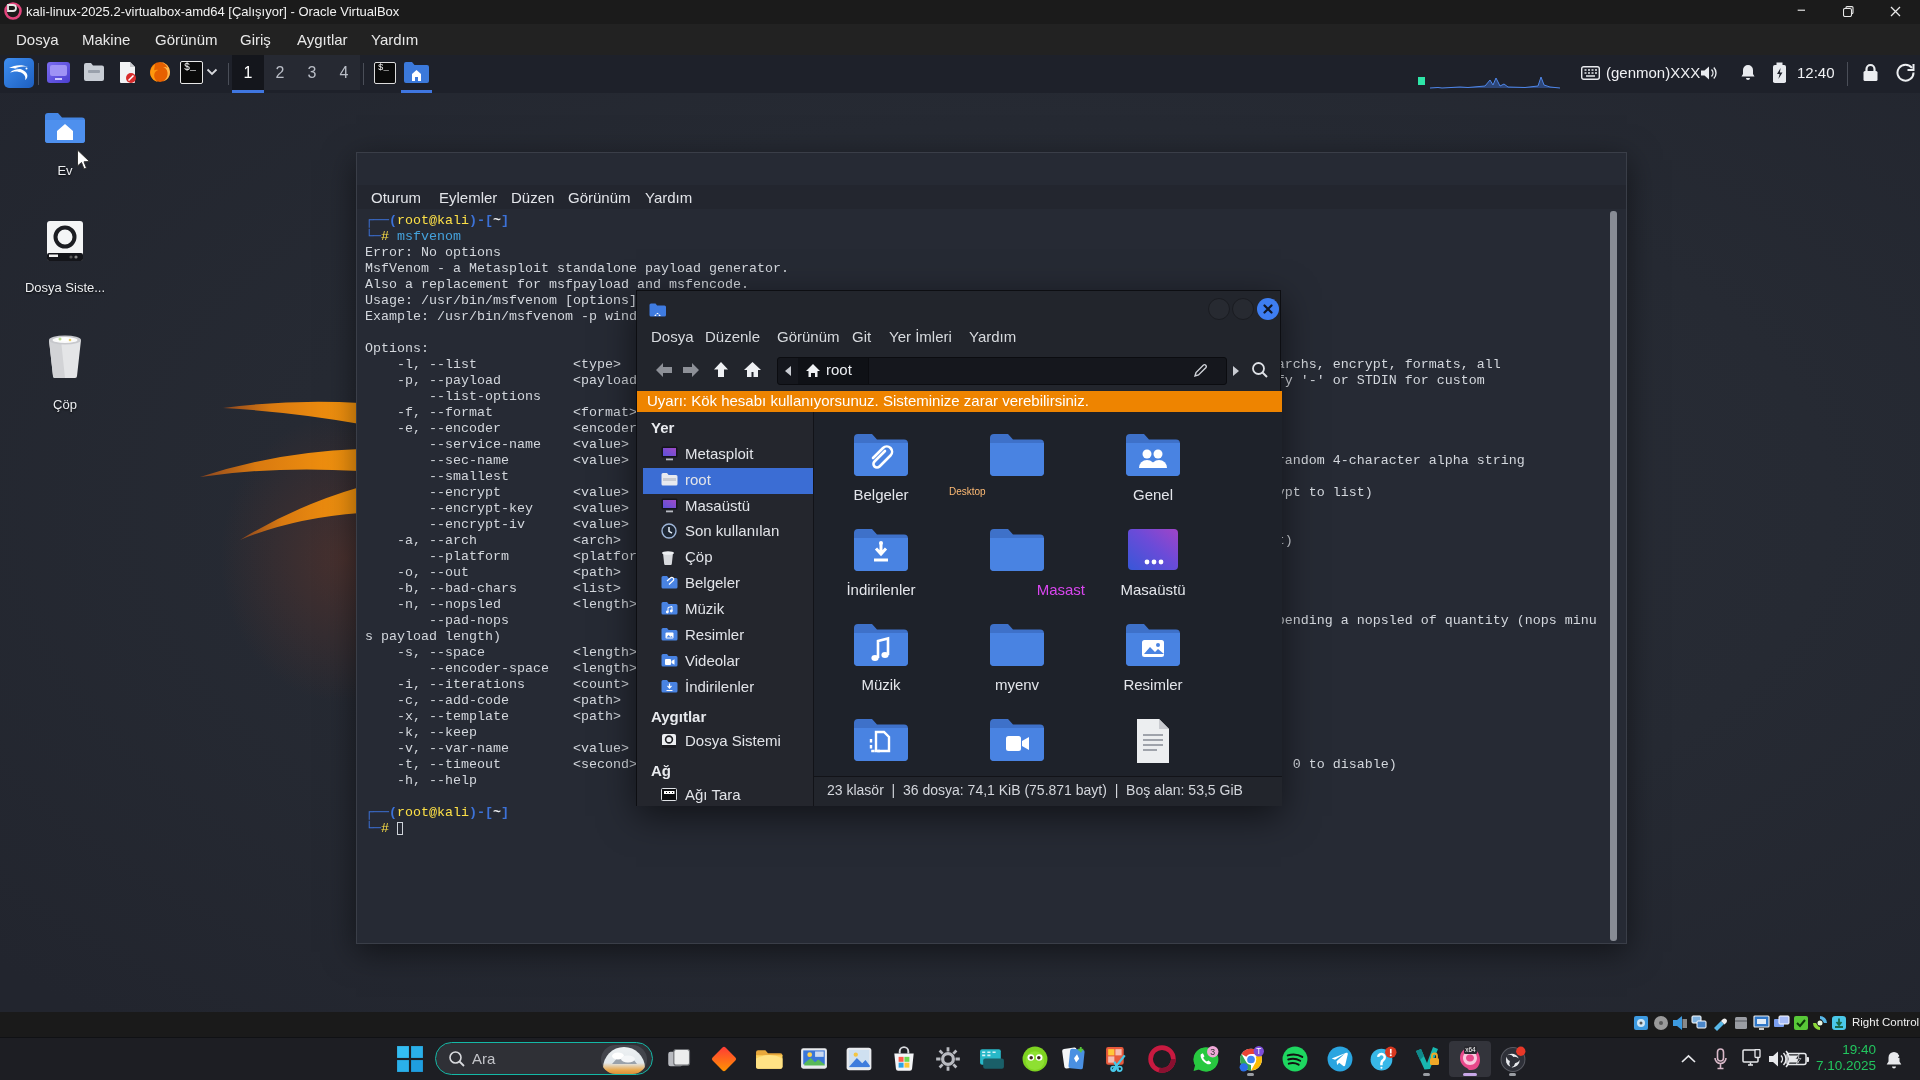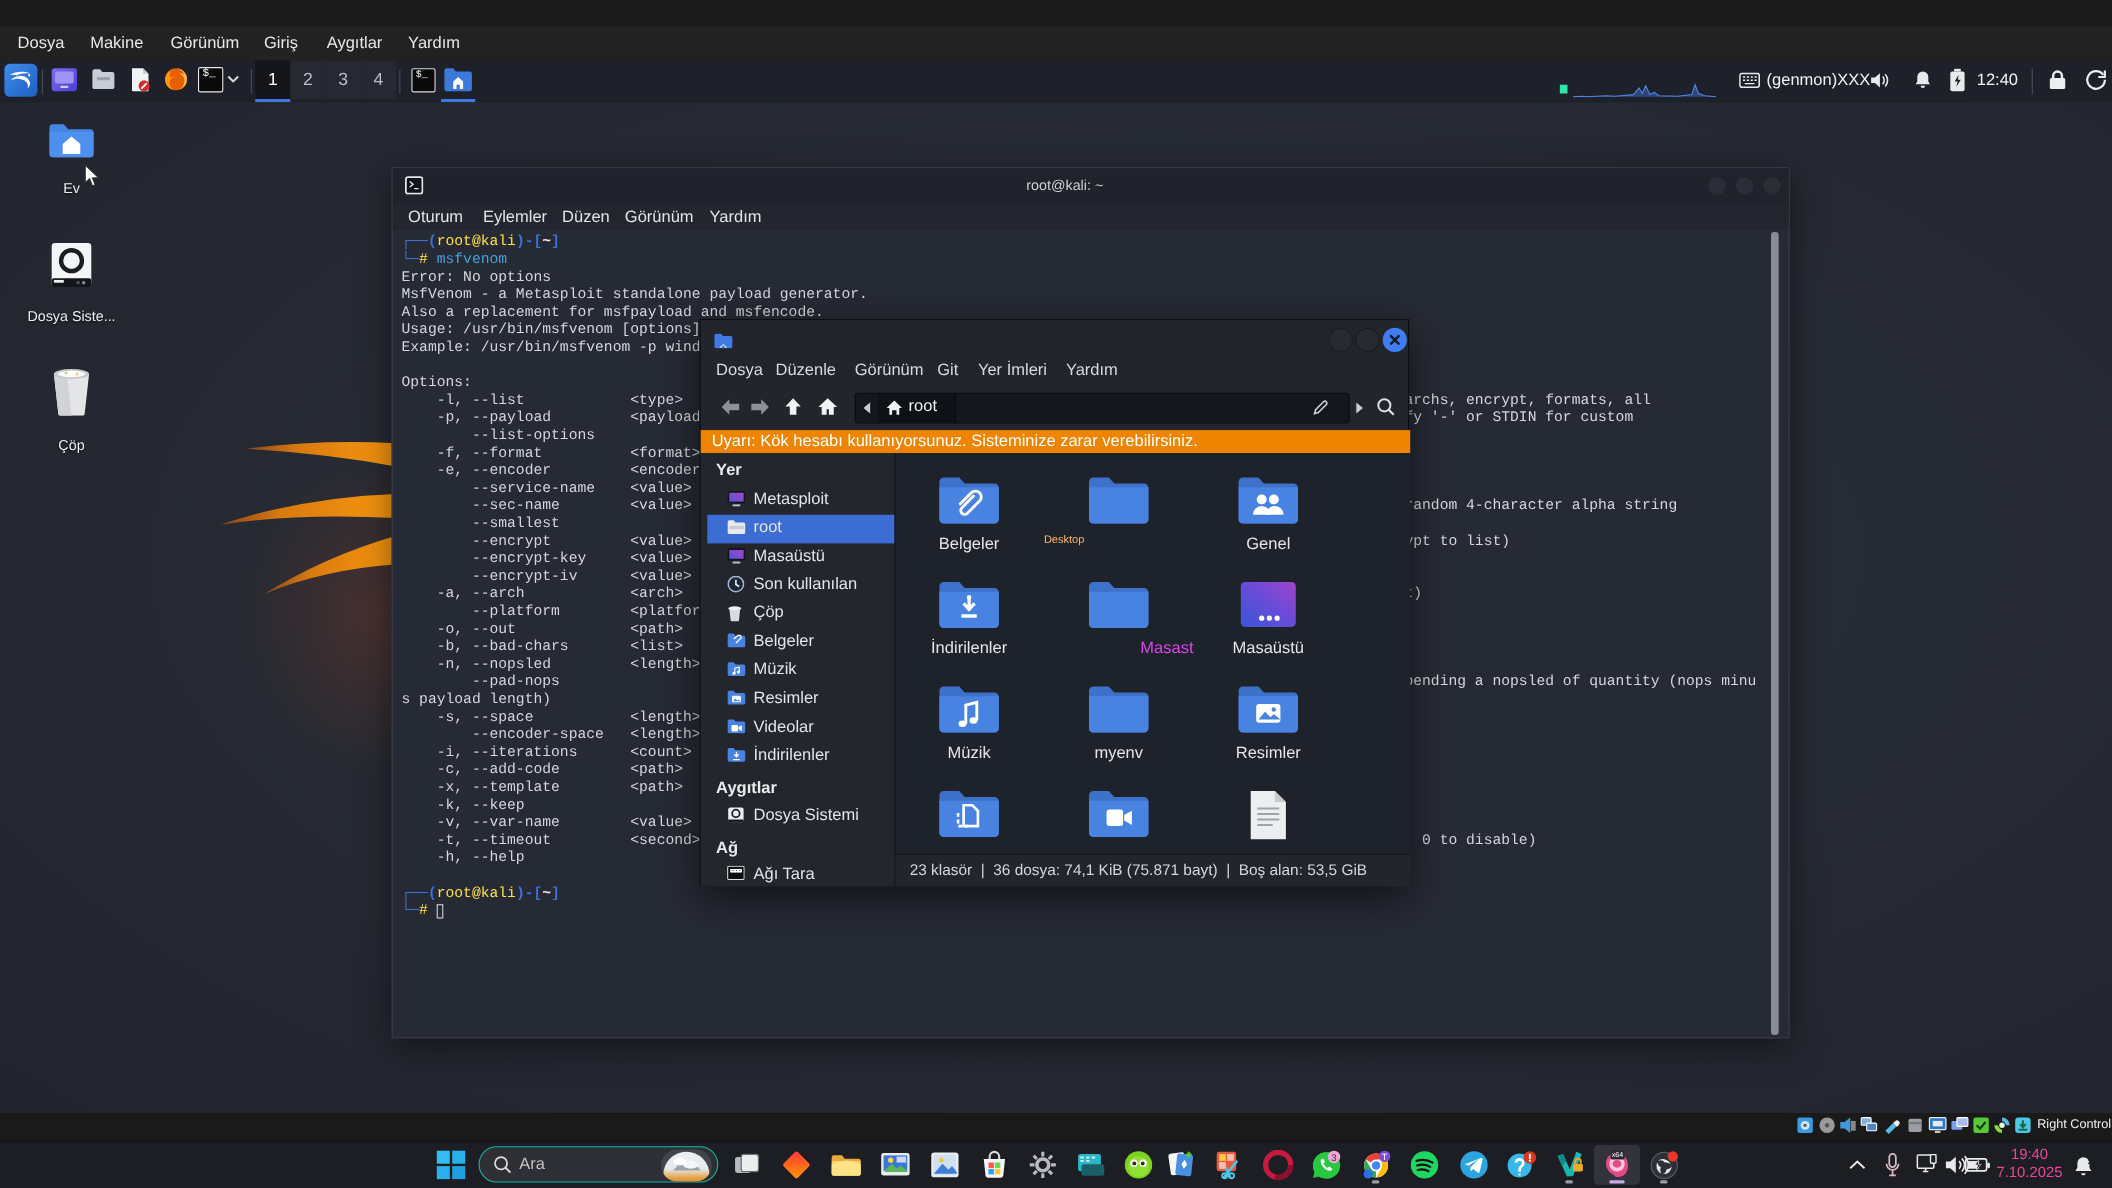--- a/index.html
+++ b/index.html
@@ -48,20 +48,36 @@
 
 
 #vstatus { left:0; top:1012px; width:1920px; height:23px; background:#1a1a1a; }
 
 
 #taskbar { left:0; top:1037px; width:1920px; height:43px; background:#1d1e23; border-top:1px solid #101114; }
 </style>
 </head>
 <body>
 <div id="stage">
+  <div class="abs" id="vbox-title">
+    <svg class="abs" style="left:4px;top:2px" width="18" height="18" viewBox="0 0 18 18">
+        <circle cx="9" cy="9" r="7.5" fill="none" stroke="#e2447c" stroke-width="2.6"></circle>
+        <rect x="3" y="2" width="8" height="9" rx="2" fill="#1b1b1b"></rect>
+        <path d="M4 3 h5 a3 3 0 0 1 0 6 h-5 z" fill="none" stroke="#e8e8e8" stroke-width="1.8"></path>
+      </svg>
+    <span class="t">kali-linux-2025.2-virtualbox-amd64 [Çalışıyor] - Oracle VirtualBox</span>
+    <span class="abs" style="left:1797px;top:1px;font-size:15px;color:#e8e8e8">−</span>
+    <svg class="abs" style="left:1843px;top:6px" width="11" height="11" viewBox="0 0 11 11">
+        <rect x="0.5" y="2.5" width="8" height="8" rx="1.5" fill="none" stroke="#e8e8e8" stroke-width="1.1"></rect>
+        <path d="M3 2.5 V1.6 a1 1 0 0 1 1 -1 h5 a1 1 0 0 1 1 1 v5 a1 1 0 0 1 -1 1 h-0.9" fill="none" stroke="#e8e8e8" stroke-width="1.1"></path>
+      </svg>
+    <svg class="abs" style="left:1890px;top:6px" width="11" height="11" viewBox="0 0 11 11">
+        <path d="M1 1 L10 10 M10 1 L1 10" stroke="#e8e8e8" stroke-width="1.3"></path>
+      </svg>
+  </div>
   <div class="abs" id="vbox-menu">
     <span class="vmenu" style="left:16px">Dosya</span>
     <span class="vmenu" style="left:82px">Makine</span>
     <span class="vmenu" style="left:155px">Görünüm</span>
     <span class="vmenu" style="left:240px">Giriş</span>
     <span class="vmenu" style="left:297px">Aygıtlar</span>
     <span class="vmenu" style="left:371px">Yardım</span>
   </div>
   <div class="abs" id="kpanel">
     <div class="abs" style="left:4px;top:3px;width:30px;height:30px;border-radius:5px;background:linear-gradient(135deg,#3e8ef0,#1d5fc0)">
@@ -184,30 +200,20 @@
           <circle cx="13" cy="5" r="1.5" fill="#bddf8e"></circle>
           <circle cx="23" cy="6" r="1.3" fill="#e8d06a"></circle>
         </svg>
     </div>
     <div class="dicon" style="left:10px;top:304px">Çöp</div>
     <svg class="abs" style="left:76px;top:56px" width="15" height="22" viewBox="0 0 15 22">
         <path d="M1.5 1 L1.5 17 L5.5 13.5 L8 20 L10.5 19 L8 12.8 L13.5 12.5 Z" fill="#fff" stroke="#333" stroke-width="1"></path>
       </svg>
   </div>
   <div class="abs" id="term">
-    <div id="term-title">
-      <svg class="abs" style="left:11px;top:7px" width="17" height="17" viewBox="0 0 17 17">
-          <rect x="1" y="1" width="15" height="15" rx="2" fill="#11131a" stroke="#e3e5ea" stroke-width="1.6"></rect>
-          <path d="M4.5 5 l3 2.5 l-3 2.5 M8.5 11.5 h4" stroke="#e3e5ea" stroke-width="1.3" fill="none"></path>
-        </svg>
-      <span class="abs" style="left:411px;top:8px;width:400px;text-align:center;font-size:13px;color:#ccd0d7">root@kali: ~</span>
-      <div class="abs" style="left:1196px;top:8px;width:16px;height:16px;border-radius:8px;background:#2b2e37"></div>
-      <div class="abs" style="left:1221px;top:8px;width:16px;height:16px;border-radius:8px;background:#2b2e37"></div>
-      <div class="abs" style="left:1246px;top:8px;width:16px;height:16px;border-radius:8px;background:#2b2e37"></div>
-    </div>
     <div id="term-menu">
         <span class="abs" style="left:14px;top:4px">Oturum</span>
         <span class="abs" style="left:82px;top:4px">Eylemler</span>
         <span class="abs" style="left:154px;top:4px">Düzen</span>
         <span class="abs" style="left:211px;top:4px">Görünüm</span>
         <span class="abs" style="left:288px;top:4px">Yardım</span>
       </div>
     <pre><span class="pb">┌──(</span><span class="pr">root@kali</span><span class="pb">)-[</span><span class="pw">~</span><span class="pb">]</span>
 <span class="pb">└─</span><span class="pr"># </span><span class="pc">msfvenom</span>
 Error: No options
@@ -699,20 +705,20 @@
     <svg class="tray" style="left:1768px;top:12px" width="22" height="18" viewBox="0 0 22 18">
         <path d="M1 6 h4 L10 1.5 v15 L5 12 H1 z" fill="#e8e9ec"></path>
         <path d="M13 5.5 a5 5 0 0 1 0 7 M15.5 3 a8.5 8.5 0 0 1 0 12 M18 1 a11.5 11.5 0 0 1 0 16" stroke="#e8e9ec" stroke-width="1.5" fill="none"></path>
       </svg>
     <svg class="tray" style="left:1786px;top:13px" width="24" height="16" viewBox="0 0 24 16">
         <rect x="1" y="2.5" width="19" height="11" rx="2" fill="none" stroke="#e8e9ec" stroke-width="1.5"></rect>
         <rect x="20.5" y="6" width="2.5" height="5" rx="1" fill="#e8e9ec"></rect>
         <rect x="3" y="4.5" width="10" height="7" fill="#e8e9ec"></rect>
         <path d="M13 3 L9.5 8 h2.5 L10.5 13 L15 7.5 h-2.5 z" fill="#1d1e23" stroke="#e8e9ec" stroke-width="0.6"></path>
       </svg>
-    <div class="abs" style="left:1814px;top:4px;width:62px;text-align:center;font-size:13.5px;color:#ec4899;line-height:16px">19:40<br>7.10.2025</div>
+    <div class="abs" style="left:1814px;top:4px;width:62px;text-align:right;font-size:13.5px;color:#22c55e;line-height:16px">19:40<br>7.10.2025</div>
     <svg class="tray" style="left:1884px;top:12px" width="20" height="20" viewBox="0 0 20 20">
         <path d="M10 2 a5.5 5.5 0 0 1 5.5 5.5 v4 l1.8 3 H2.7 l1.8-3 v-4 A5.5 5.5 0 0 1 10 2 z" fill="#e8e9ec"></path>
         <path d="M8 16.5 a2 2 0 0 0 4 0" fill="#e8e9ec"></path>
         <text x="14" y="8" font-size="7" fill="#1d1e23" font-family="Liberation Sans" font-weight="bold">z</text>
       </svg>
   </div>
 </div>
 
 </body></html>

